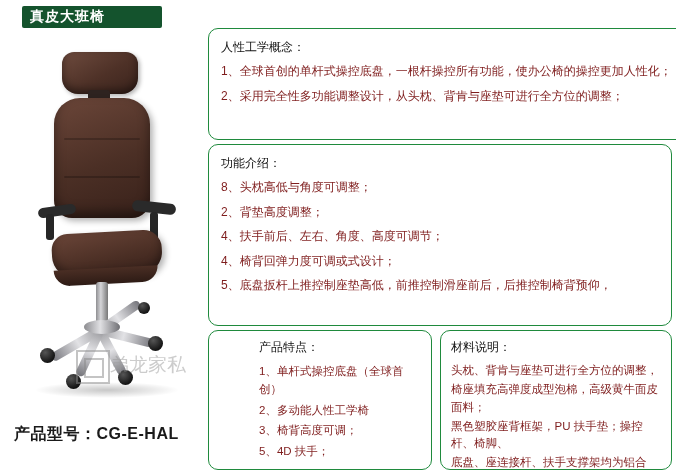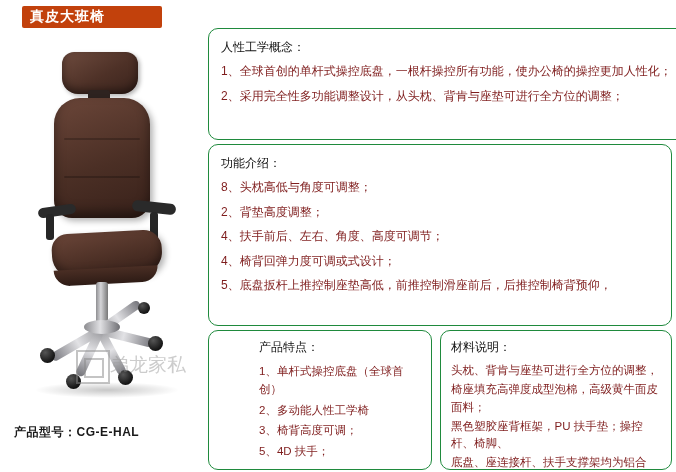--- a/index.html
+++ b/index.html
@@ -24,21 +24,21 @@
     width: 204px;
     height: 472px;
   }
 
   #title-bar {
     position: absolute;
     left: 22px;
     top: 6px;
     width: 140px;
     height: 22px;
-    background: #c2410c;
+    background: #14532d;
     border-radius: 2px;
   }
   #title-text {
     position: absolute;
     left: 8px;
     top: 2px;
     font-size: 14px;
     font-weight: bold;
     color: #ffffff;
     letter-spacing: 1px;
@@ -198,21 +198,21 @@
     font-size: 19px;
     color: #9b9b9b;
     font-family: "DejaVu Serif", serif;
     white-space: nowrap;
   }
 
   #model-line {
     position: absolute;
     left: 14px;
     top: 424px;
-    font-size: 12px;
+    font-size: 16px;
     font-weight: bold;
     letter-spacing: .5px;
     white-space: nowrap;
   }
   #model-value { font-family: "Liberation Sans", sans-serif; }
 
   
   .panel {
     position: absolute;
     border: 1px solid #1f8a3d;

